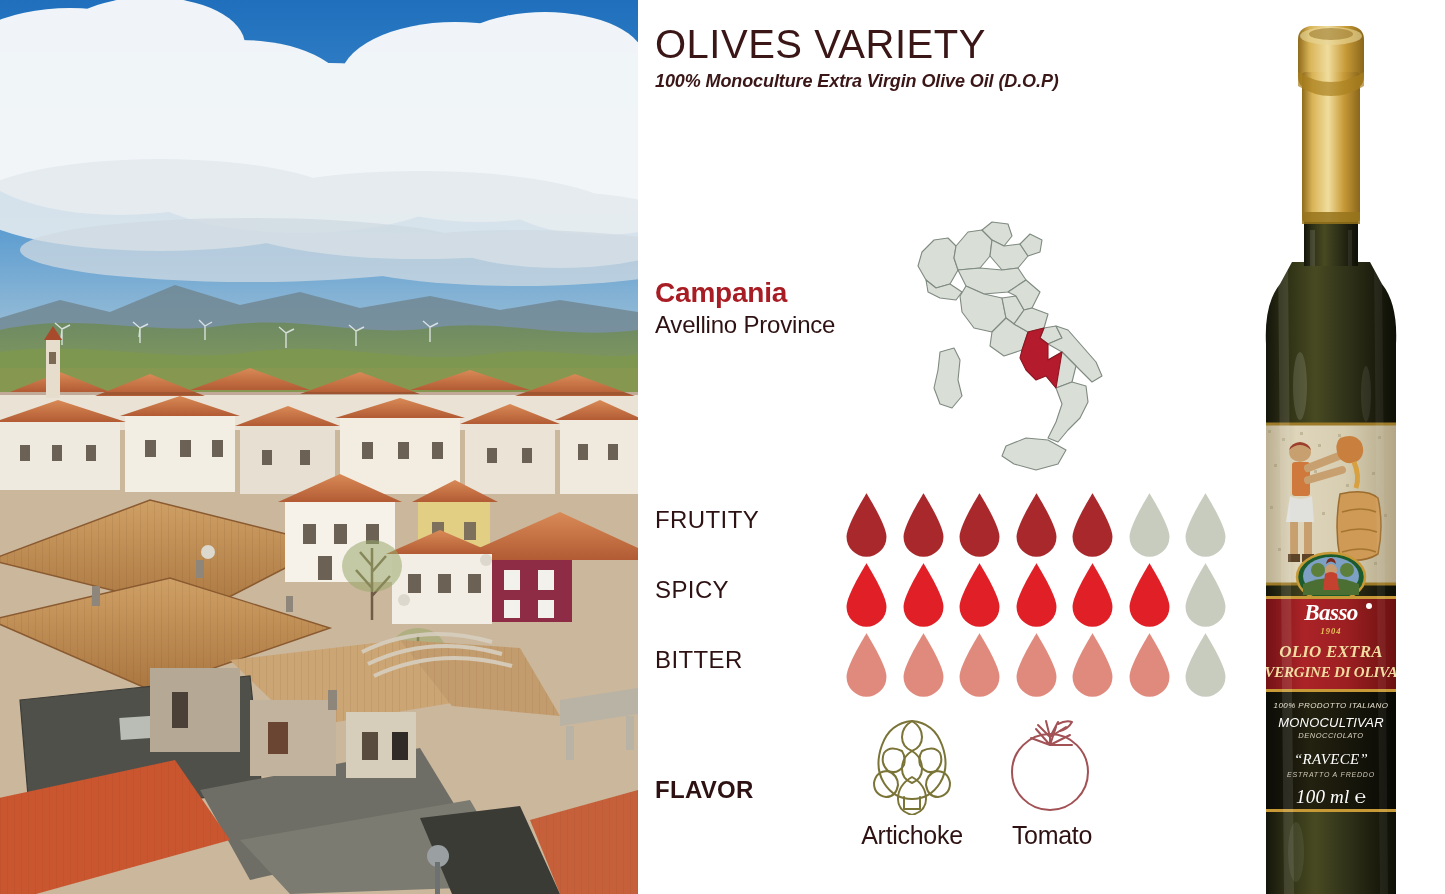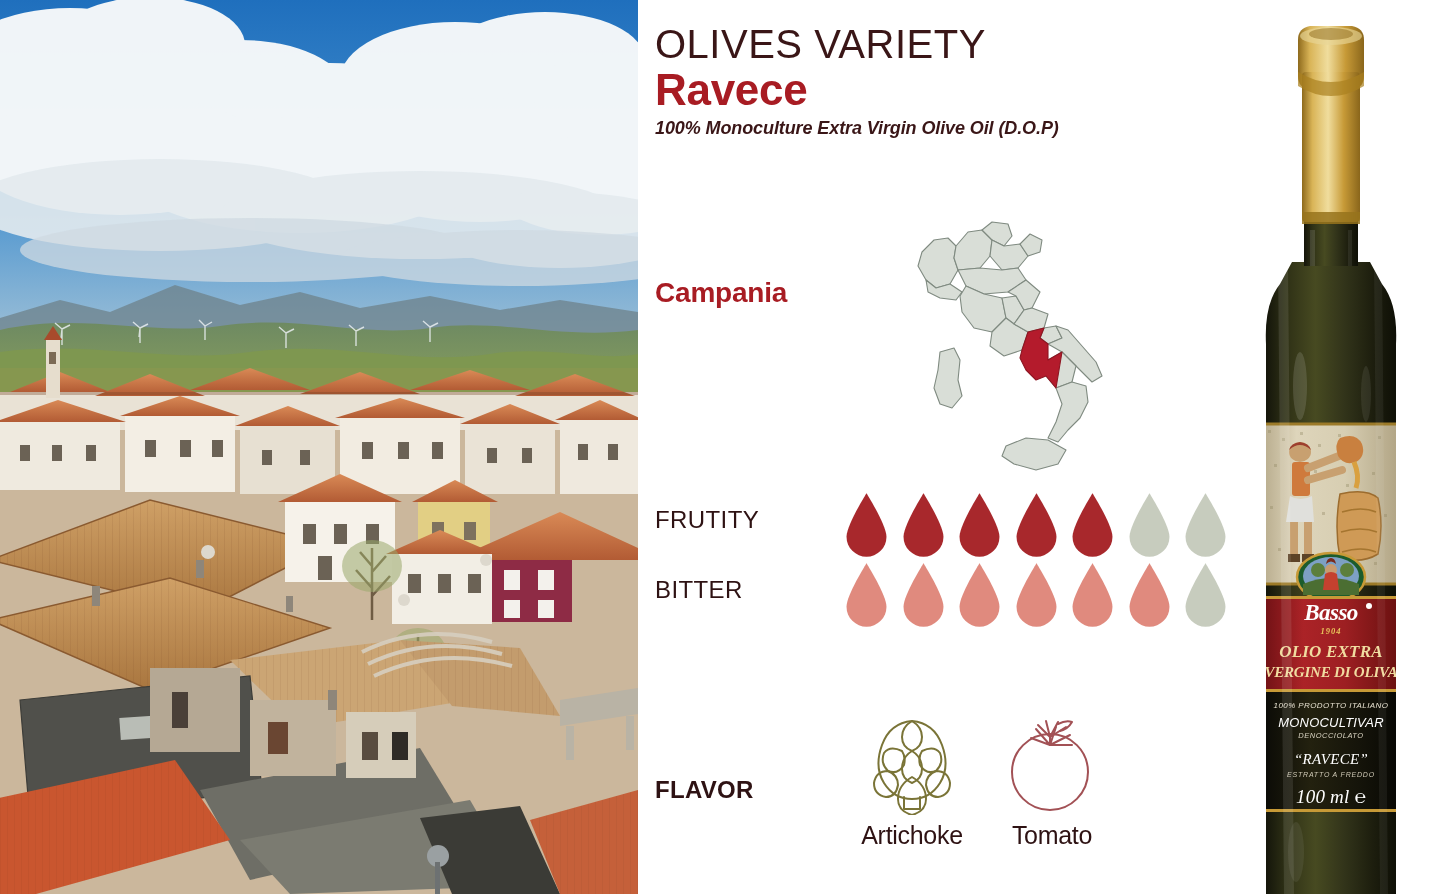--- a/index.html
+++ b/index.html
@@ -300,26 +300,26 @@
 
       <circle cx="438" cy="856" r="11" fill="#9aa0a2"></circle>
       <rect x="435" y="862" width="5" height="32" fill="#6d7172"></rect>
     </svg>
   </div>
 
   <div class="content">
 
     <div class="title-block">
       <div class="t-variety">OLIVES VARIETY</div>
-      <div class="t-name">Ravece</div>
       <div class="t-sub">100% Monoculture Extra Virgin Olive Oil (D.O.P)</div>
     </div>
 
     <div class="region">
       <div class="r-main">Campania</div>
+      <div class="r-sub">Avellino Province</div>
     </div>
 
     <div class="map">
       <svg viewBox="0 0 230 290" aria-hidden="true">
         <g fill="#d9ded7" stroke="#7f8a80" stroke-width="1.1" stroke-linejoin="round">
 
           <path d="M26 52 L38 40 L52 38 L60 46 L58 58 L62 70 L54 84 L40 88 L30 80 L22 66 Z"></path>
 
           <path d="M30 80 L40 88 L54 84 L66 92 L60 100 L44 98 L32 92 Z"></path>
 
@@ -382,20 +382,46 @@
             </svg>
           <svg class="drop" viewBox="0 0 40 56">
               <path d="M20 1 C20 1 37 28 37 38 A17 17 0 0 1 3 38 C3 28 20 1 20 1 Z" fill="#C7CCBE"></path>
             </svg>
           <svg class="drop" viewBox="0 0 40 56">
               <path d="M20 1 C20 1 37 28 37 38 A17 17 0 0 1 3 38 C3 28 20 1 20 1 Z" fill="#C7CCBE"></path>
             </svg>
         </div>
       </div>
 
+      <div class="attr-row">
+        <div class="attr-label">SPICY</div>
+        <div class="drops">
+          <svg class="drop" viewBox="0 0 40 56">
+              <path d="M20 1 C20 1 37 28 37 38 A17 17 0 0 1 3 38 C3 28 20 1 20 1 Z" fill="#E01F26"></path>
+            </svg>
+          <svg class="drop" viewBox="0 0 40 56">
+              <path d="M20 1 C20 1 37 28 37 38 A17 17 0 0 1 3 38 C3 28 20 1 20 1 Z" fill="#E01F26"></path>
+            </svg>
+          <svg class="drop" viewBox="0 0 40 56">
+              <path d="M20 1 C20 1 37 28 37 38 A17 17 0 0 1 3 38 C3 28 20 1 20 1 Z" fill="#E01F26"></path>
+            </svg>
+          <svg class="drop" viewBox="0 0 40 56">
+              <path d="M20 1 C20 1 37 28 37 38 A17 17 0 0 1 3 38 C3 28 20 1 20 1 Z" fill="#E01F26"></path>
+            </svg>
+          <svg class="drop" viewBox="0 0 40 56">
+              <path d="M20 1 C20 1 37 28 37 38 A17 17 0 0 1 3 38 C3 28 20 1 20 1 Z" fill="#E01F26"></path>
+            </svg>
+          <svg class="drop" viewBox="0 0 40 56">
+              <path d="M20 1 C20 1 37 28 37 38 A17 17 0 0 1 3 38 C3 28 20 1 20 1 Z" fill="#E01F26"></path>
+            </svg>
+          <svg class="drop" viewBox="0 0 40 56">
+              <path d="M20 1 C20 1 37 28 37 38 A17 17 0 0 1 3 38 C3 28 20 1 20 1 Z" fill="#C7CCBE"></path>
+            </svg>
+        </div>
+      </div>
 
       <div class="attr-row">
         <div class="attr-label">BITTER</div>
         <div class="drops">
           <svg class="drop" viewBox="0 0 40 56">
               <path d="M20 1 C20 1 37 28 37 38 A17 17 0 0 1 3 38 C3 28 20 1 20 1 Z" fill="#E08A7E"></path>
             </svg>
           <svg class="drop" viewBox="0 0 40 56">
               <path d="M20 1 C20 1 37 28 37 38 A17 17 0 0 1 3 38 C3 28 20 1 20 1 Z" fill="#E08A7E"></path>
             </svg>

